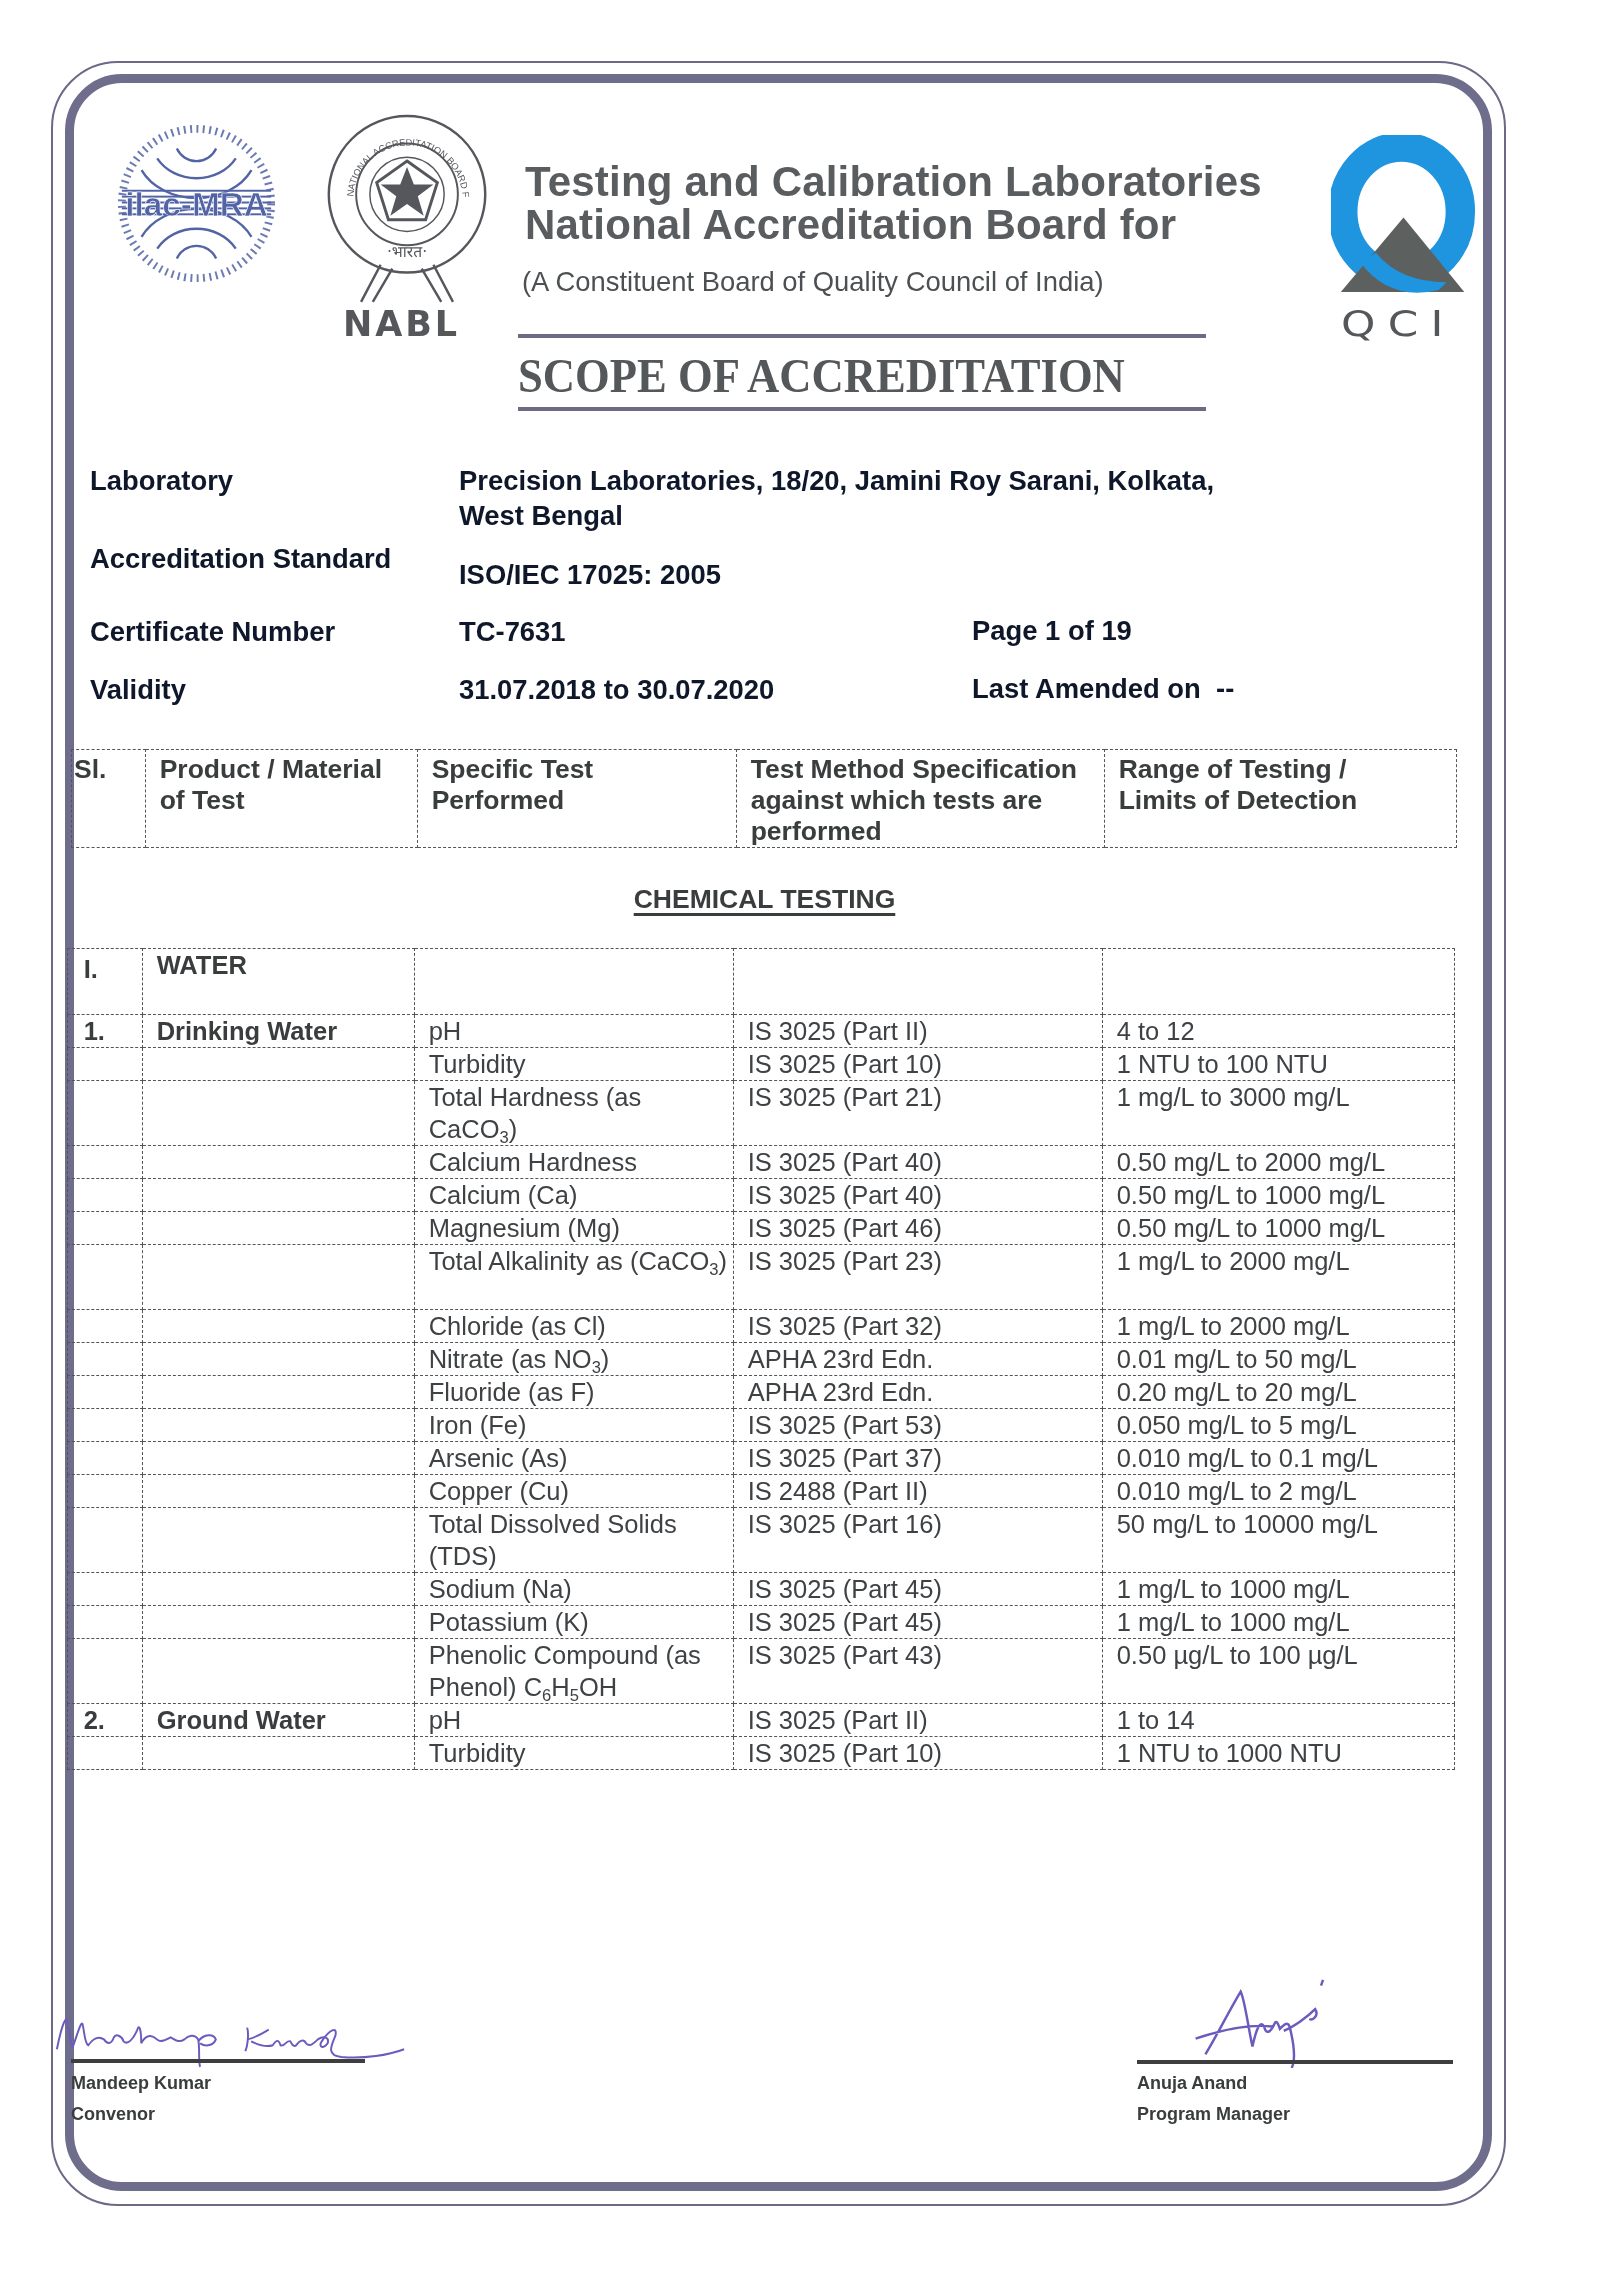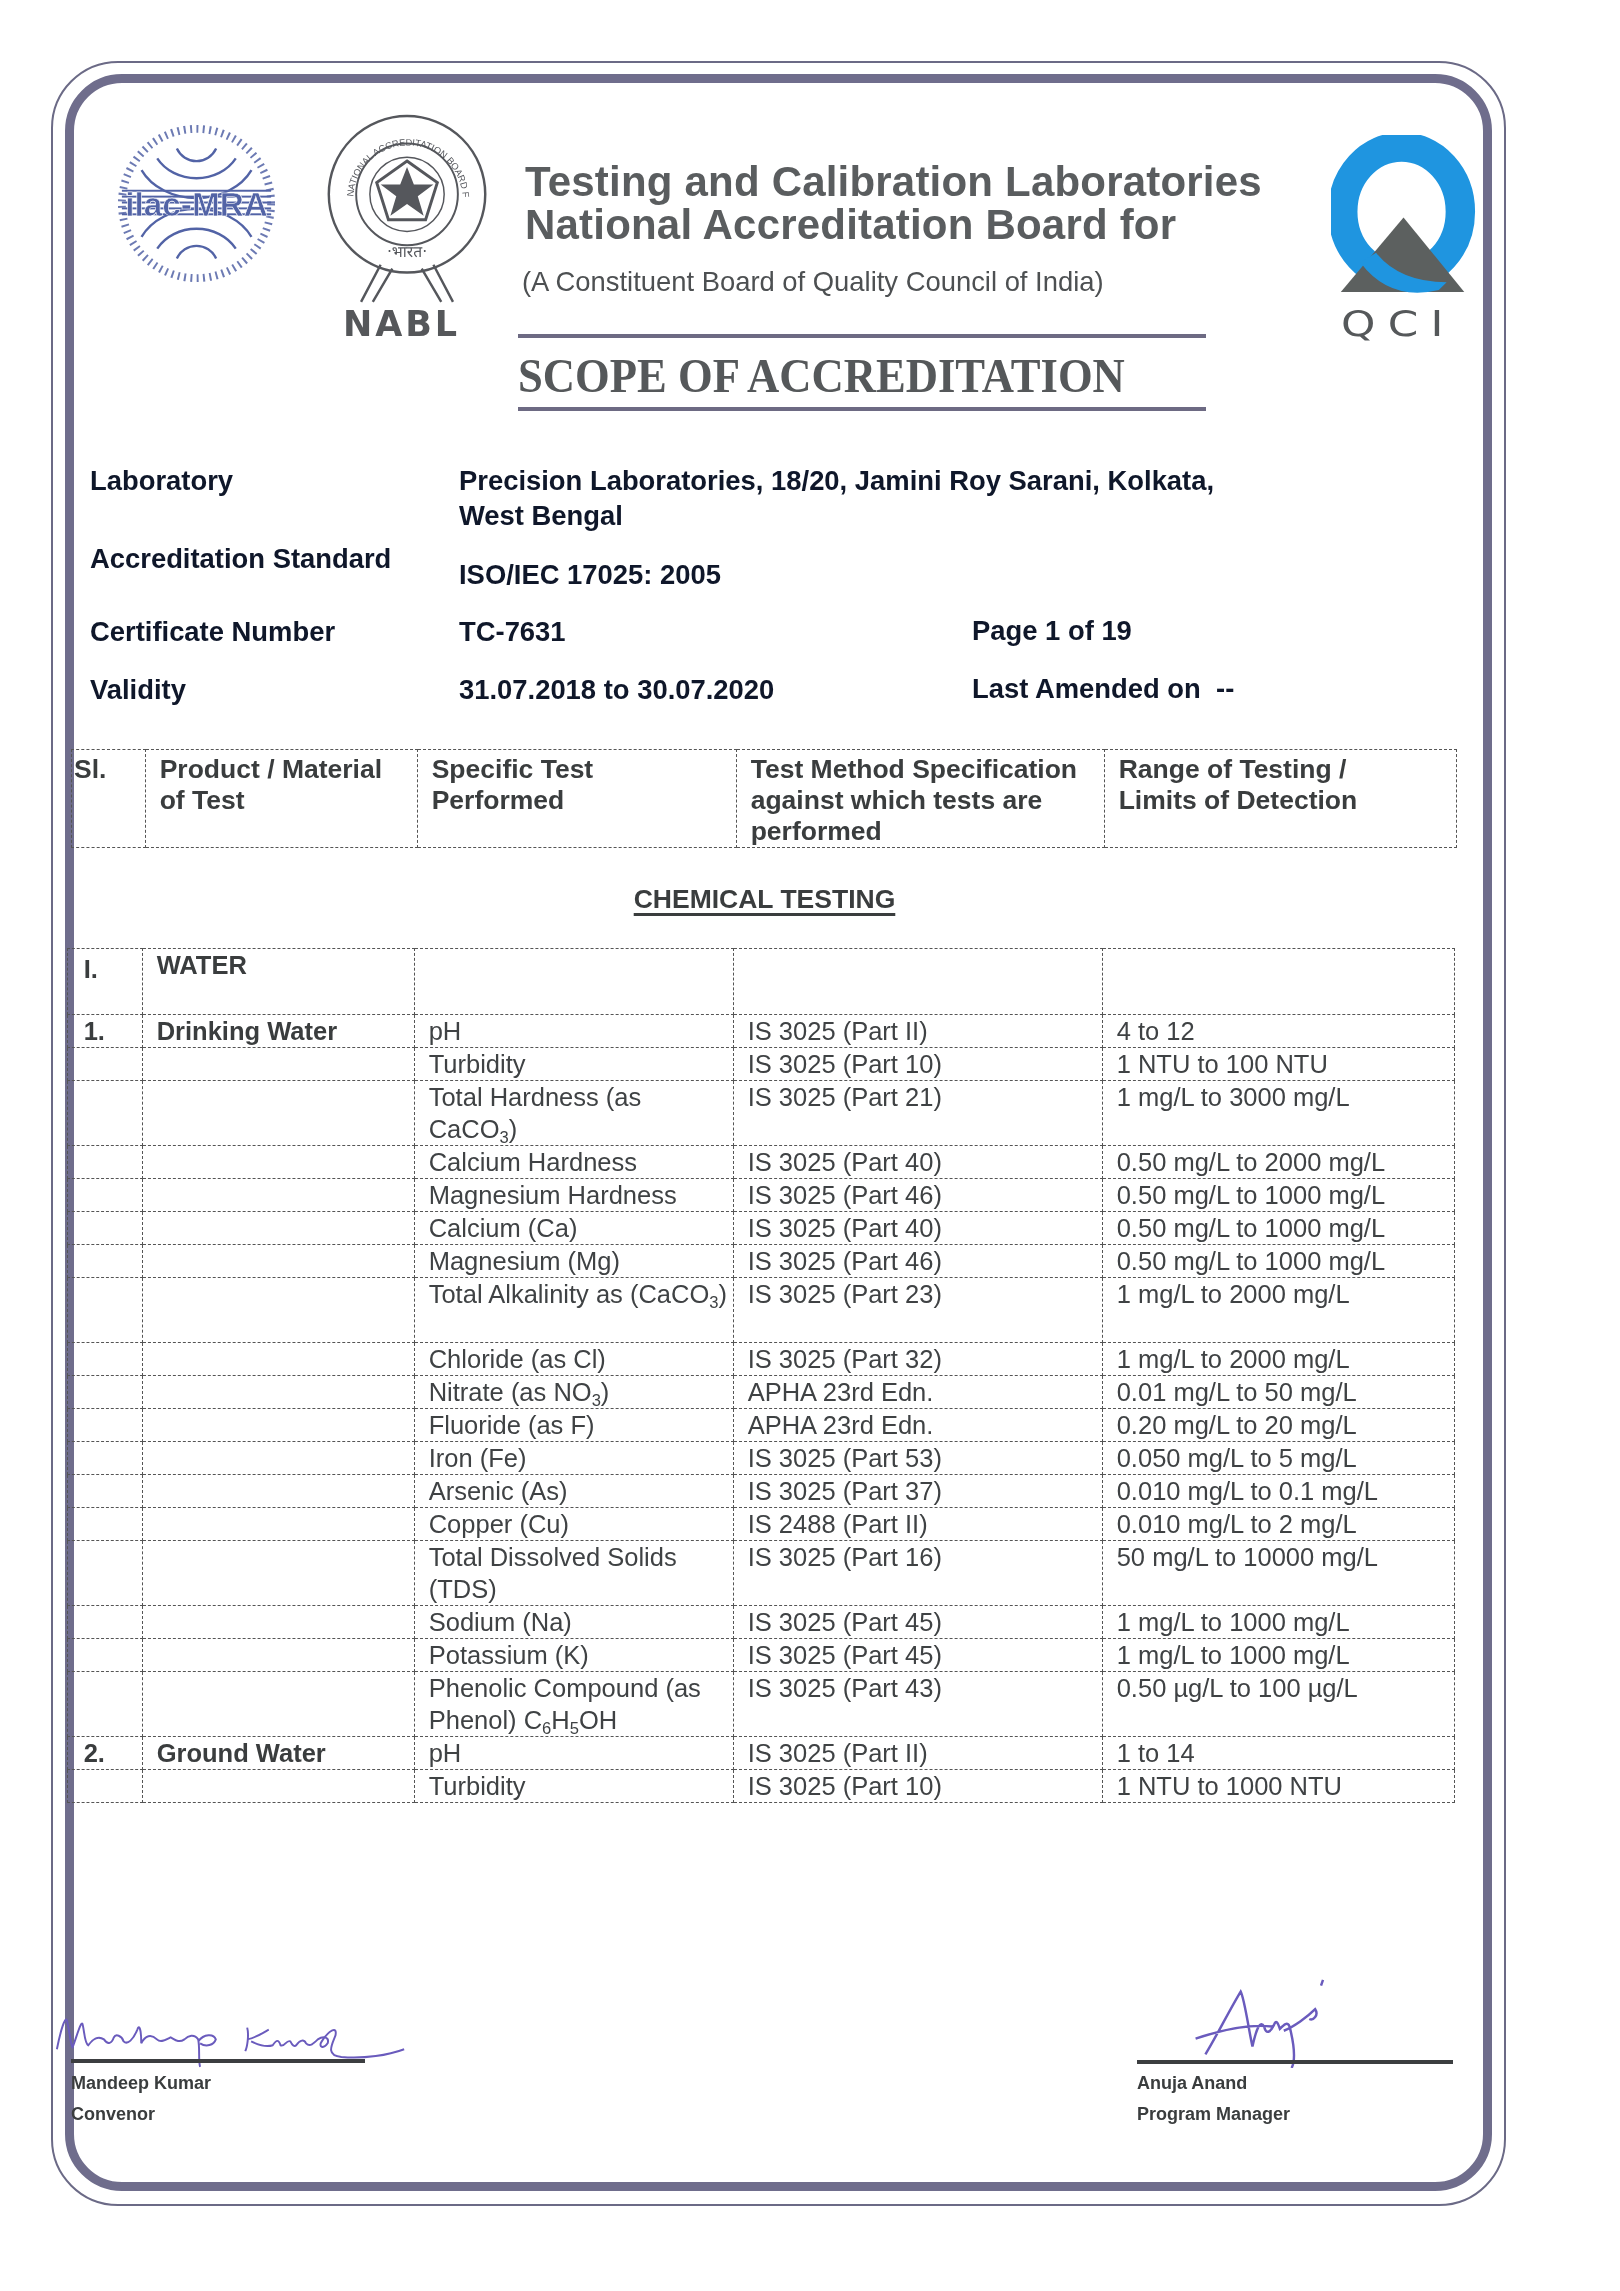--- a/index.html
+++ b/index.html
@@ -204,27 +204,20 @@
       <tr style="height: 33px;">
         <td class="b" style="padding-left: 15.7px;"></td>
         <td class="b"></td>
         <td>Calcium Hardness</td>
         <td>IS 3025 (Part 40)</td>
         <td>0.50 mg/L to 2000 mg/L</td>
       </tr>
       <tr style="height: 33px;">
         <td class="b" style="padding-left: 15.7px;"></td>
         <td class="b"></td>
-        <td>Magnesium Hardness</td>
-        <td>IS 3025 (Part 46)</td>
-        <td>0.50 mg/L to 1000 mg/L</td>
-      </tr>
-      <tr style="height: 33px;">
-        <td class="b" style="padding-left: 15.7px;"></td>
-        <td class="b"></td>
         <td>Calcium (Ca)</td>
         <td>IS 3025 (Part 40)</td>
         <td>0.50 mg/L to 1000 mg/L</td>
       </tr>
       <tr style="height: 33px;">
         <td class="b" style="padding-left: 15.7px;"></td>
         <td class="b"></td>
         <td>Magnesium (Mg)</td>
         <td>IS 3025 (Part 46)</td>
         <td>0.50 mg/L to 1000 mg/L</td>

